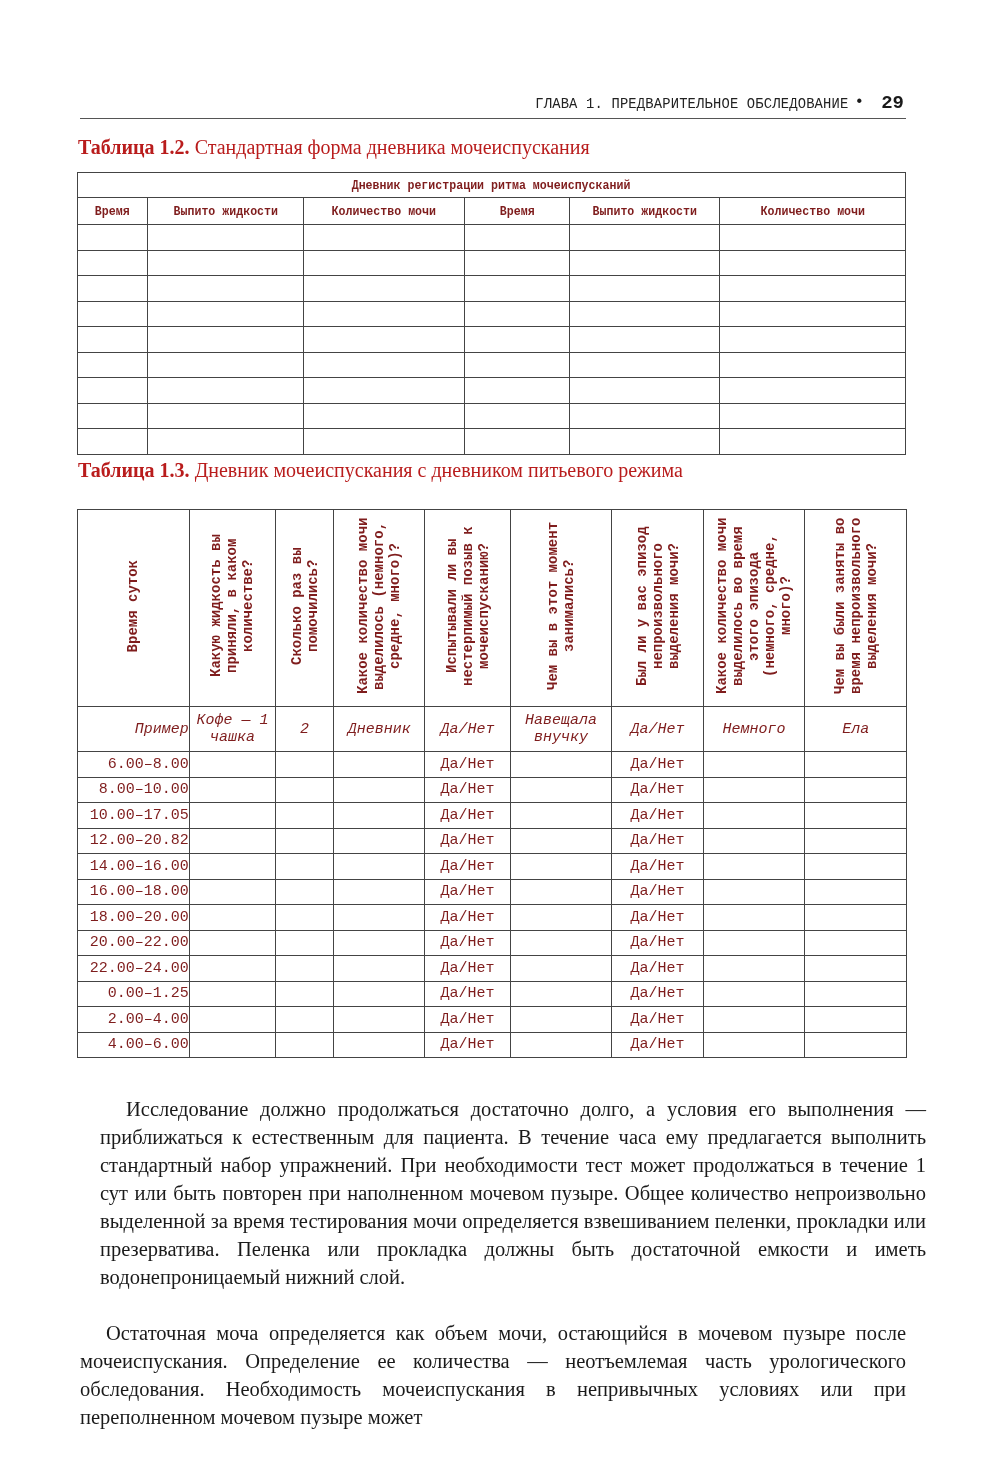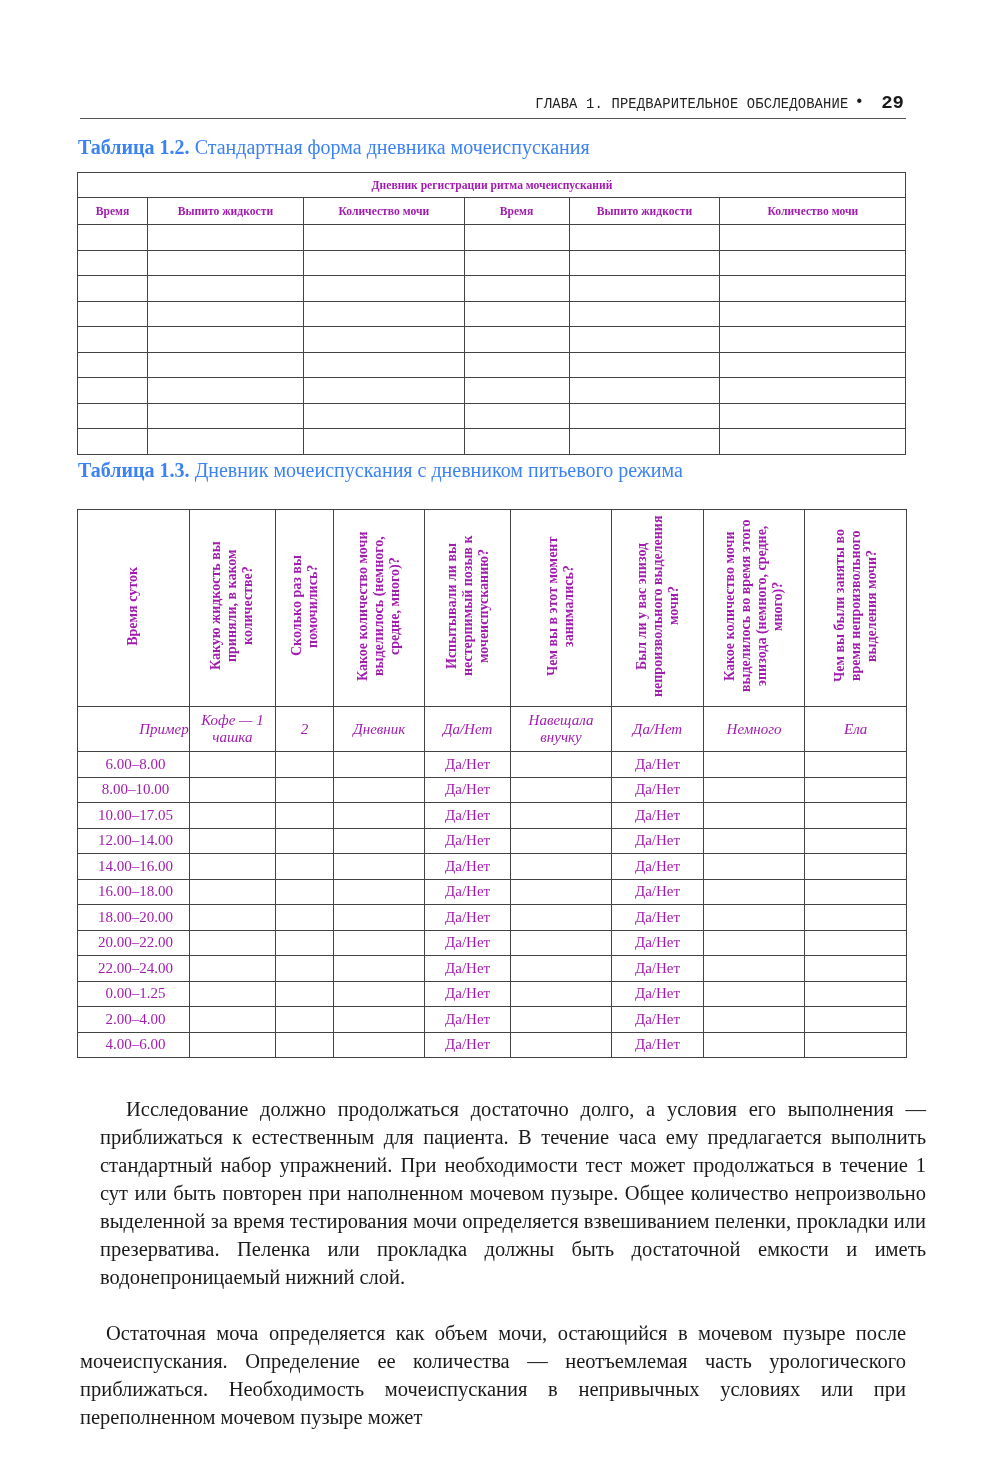--- a/index.html
+++ b/index.html
@@ -44,33 +44,33 @@
       right: 2px;
       top: 0px;
       font-size: 19px;
       font-weight: bold;
     }
     .caption {
       position: absolute;
       left: 78px;
       font-family: "Liberation Serif", serif;
       font-size: 20px;
-      color: #3b82f6;
+      color: #b91c1c;
     }
     .caption b {
       font-weight: bold;
     }
     #cap12 { top: 136px; }
     #cap13 { top: 459px; }
 
     table {
       position: absolute;
       border-collapse: collapse;
-      font-family: Liberation Serif, serif;
-      color: #a21caf;
+      font-family: Liberation Mono, monospace;
+      color: #7f1d1d;
     }
     td, th {
       border: 1.5px solid #444;
       padding: 0;
     }
     
     #t12 {
       left: 77px;
       top: 172px;
       width: 829px;
@@ -128,21 +128,21 @@
       font-style: italic;
       font-size: 15px;
       text-align: center;
       line-height: 17px;
     }
     #t13 .example td.first { text-align: right; padding-left: 4px; }
     #t13 .data td {
       height: 24.5px;
       font-size: 15px;
     }
-    #t13 .data td.time { text-align: center; padding-left: 4px; }
+    #t13 .data td.time { text-align: right; padding-left: 4px; }
     #t13 .data td.yn { text-align: center; }
 
     .para {
       position: absolute;
       left: 80px;
       width: 826px;
       font-family: "Liberation Serif", serif;
       font-size: 20.5px;
       line-height: 28px;
       text-align: justify;
@@ -334,21 +334,21 @@
         <td></td>
         <td></td>
         <td></td>
         <td class="yn">Да/Нет</td>
         <td></td>
         <td class="yn">Да/Нет</td>
         <td></td>
         <td></td>
       </tr>
       <tr class="data">
-        <td class="time">12.00–14.00</td>
+        <td class="time">12.00–20.82</td>
         <td></td>
         <td></td>
         <td></td>
         <td class="yn">Да/Нет</td>
         <td></td>
         <td class="yn">Да/Нет</td>
         <td></td>
         <td></td>
       </tr>
       <tr class="data">
@@ -436,13 +436,13 @@
         <td class="yn">Да/Нет</td>
         <td></td>
         <td class="yn">Да/Нет</td>
         <td></td>
         <td></td>
       </tr>
     </tbody>
 </table>
 
 <p class="para" id="p1">Исследование должно продолжаться достаточно долго, а условия его выполнения — приближаться к естественным для пациента. В течение часа ему предлагается выполнить стандартный набор упражнений. При необ­ходимости тест может продолжаться в течение 1 сут или быть повторен при наполненном мочевом пузыре. Общее количество непроизвольно выде­ленной за время тестирования мочи определяется взвешиванием пеленки, прокладки или презерватива. Пеленка или прокладка должны быть доста­точной емкости и иметь водонепроницаемый нижний слой.</p>
-<p class="para" id="p2">Остаточная моча определяется как объем мочи, остающийся в мочевом пузыре после мочеиспускания. Определение ее количества — неотъемле­мая часть урологического приближаться. Необходимость мочеиспускания в непривычных условиях или при переполненном мочевом пузыре может</p>
+<p class="para" id="p2">Остаточная моча определяется как объем мочи, остающийся в мочевом пузыре после мочеиспускания. Определение ее количества — неотъемле­мая часть урологического обследования. Необходимость мочеиспускания в непривычных условиях или при переполненном мочевом пузыре может</p>
 
 </body></html>

